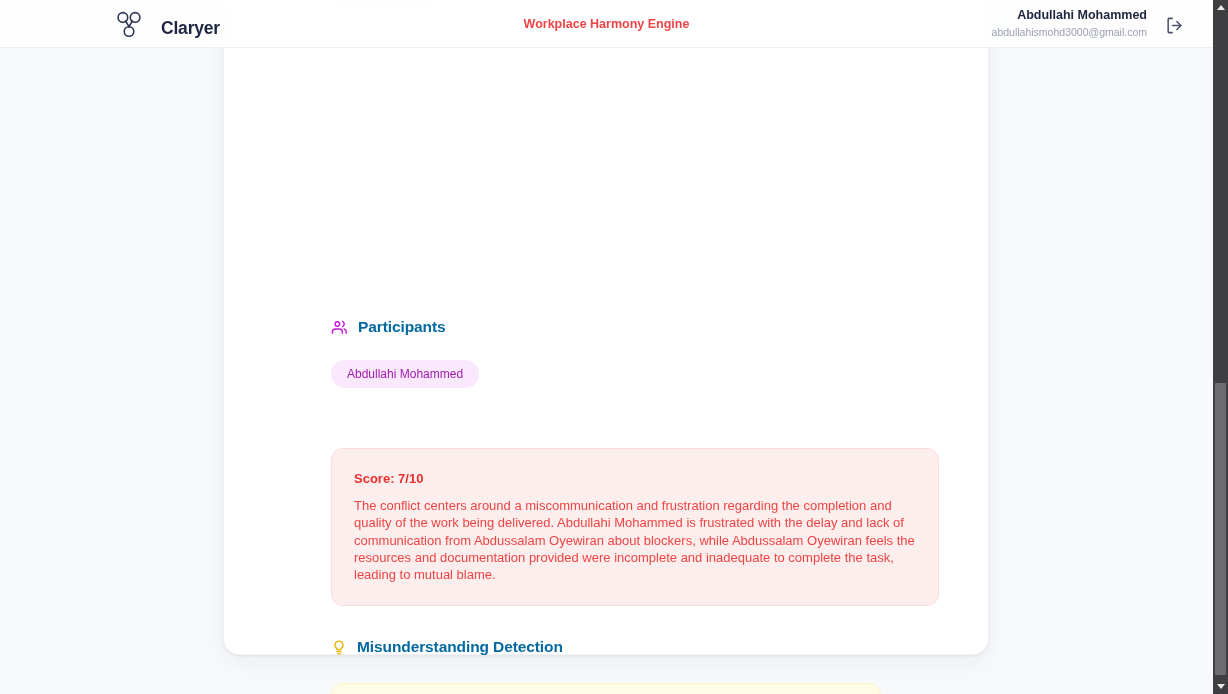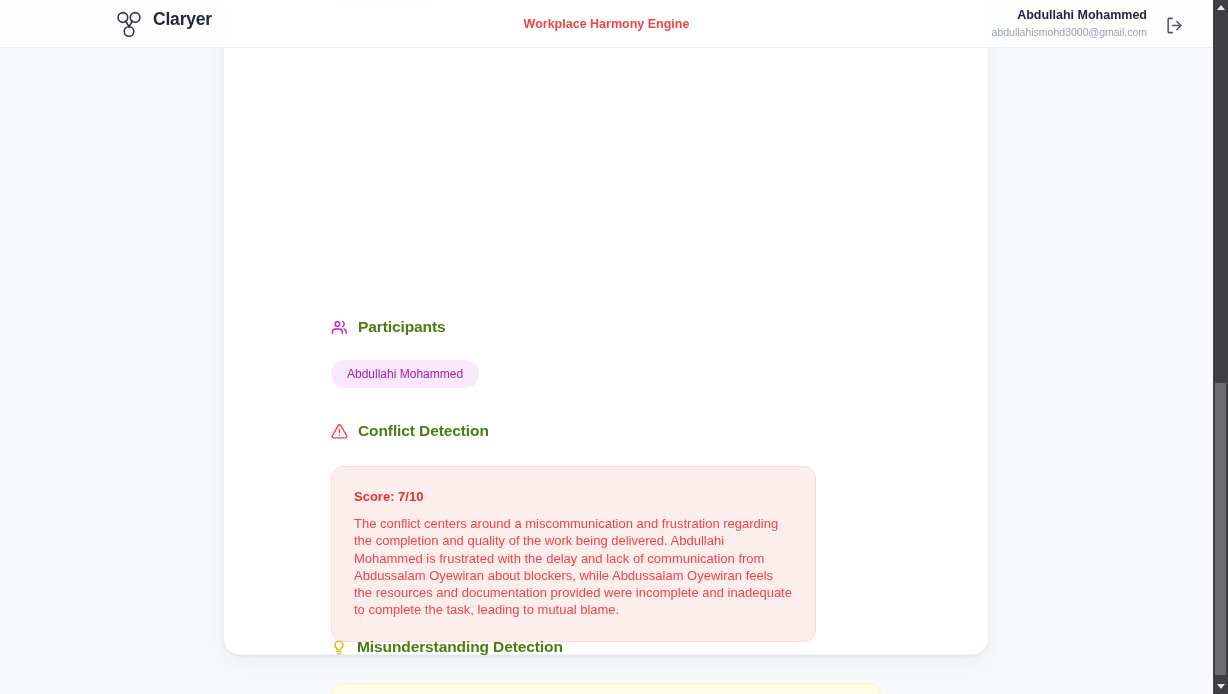--- a/index.html
+++ b/index.html
@@ -37,22 +37,22 @@
     border-bottom: 1px solid #eef0f4;
     display: flex;
     align-items: center;
     z-index: 40;
   }
 
   .brand {
     position: absolute;
     left: 114px;
     display: flex;
-    align-items: flex-start;
-    gap: 9px;
+    align-items: flex-end;
+    gap: 17px;
   }
   .brand-logo { width: 30px; height: 30px; display: block; }
   .brand-name {
     font-size: 17.5px;
     font-weight: bold;
     color: #1f2540;
     letter-spacing: -0.2px;
   }
 
   .header-tagline {
@@ -113,21 +113,21 @@
 
   
   .section-head {
     display: flex;
     align-items: center;
     gap: 10px;
   }
   .section-title {
     font-size: 15.5px;
     font-weight: bold;
-    color: #4d7c0f;
+    color: #0369a1;
     letter-spacing: -0.1px;
   }
   .sec-icon { display: flex; align-items: center; justify-content: center; }
 
   
   .participants-block { position: absolute; left: 331px; top: 318px; }
   .participants-chips {
     display: flex;
     flex-wrap: wrap;
     gap: 8px;
@@ -140,21 +140,21 @@
     padding: 7px 16px;
     border-radius: 999px;
     white-space: nowrap;
     cursor: default;
   }
 
   
   .conflict-block { position: absolute; left: 331px; top: 422px; width: 550px; }
   .conflict-card {
     margin-top: 26px;
-    width: 485px;
+    width: 608px;
     background: #fdeeee;
     border: 1px solid #fbdcdc;
     border-radius: 12px;
     padding: 22px 22px 22px 22px;
   }
   .conflict-score {
     font-size: 13px;
     font-weight: bold;
     color: #e8312f;
     margin-bottom: 11px;
@@ -249,30 +249,20 @@
         </svg>
       </span>
       <span class="section-title">Participants</span>
     </div>
     <div class="participants-chips">
       <span class="chip-participant">Abdullahi Mohammed</span>
     </div>
   </div>
 
   <div class="conflict-block">
-    <div class="section-head">
-      <span class="sec-icon">
-        <svg width="17" height="17" viewBox="0 0 24 24" fill="none" stroke="#ef4444" stroke-width="2" stroke-linecap="round" stroke-linejoin="round">
-          <path d="M10.3 3.5 1.9 18a2 2 0 0 0 1.7 3h16.8a2 2 0 0 0 1.7-3L13.7 3.5a2 2 0 0 0-3.4 0Z"></path>
-          <line x1="12" y1="9" x2="12" y2="13.5"></line>
-          <line x1="12" y1="17.2" x2="12.01" y2="17.2"></line>
-        </svg>
-      </span>
-      <span class="section-title">Conflict Detection</span>
-    </div>
     <div class="conflict-card">
       <div class="conflict-score">Score: 7/10</div>
       <div class="conflict-text">The conflict centers around a miscommunication and frustration regarding the completion and quality of the work being delivered. Abdullahi Mohammed is frustrated with the delay and lack of communication from Abdussalam Oyewiran about blockers, while Abdussalam Oyewiran feels the resources and documentation provided were incomplete and inadequate to complete the task, leading to mutual blame.</div>
     </div>
   </div>
 
   <div class="misund-block">
     <div class="section-head">
       <span class="sec-icon">
         <svg width="16" height="17" viewBox="0 0 24 24" fill="none" stroke="#eab308" stroke-width="2" stroke-linecap="round" stroke-linejoin="round">

